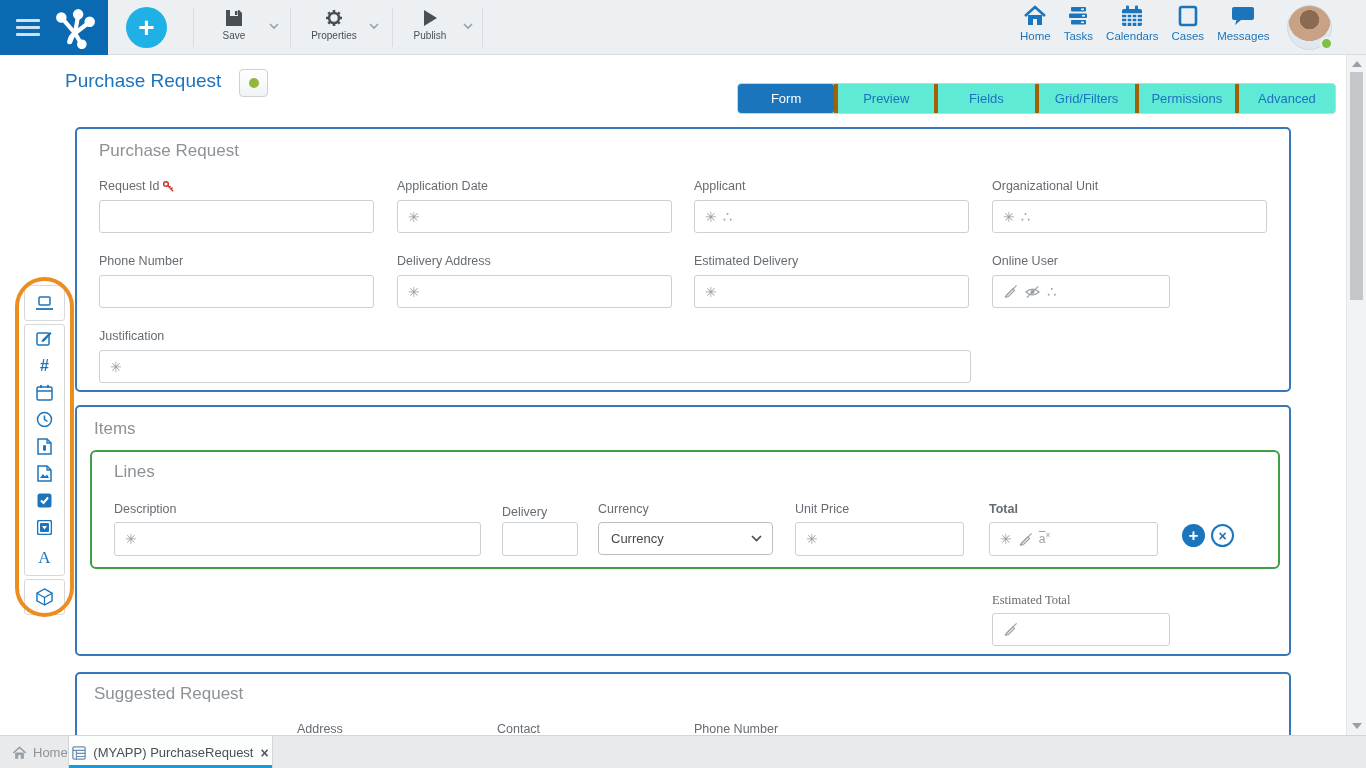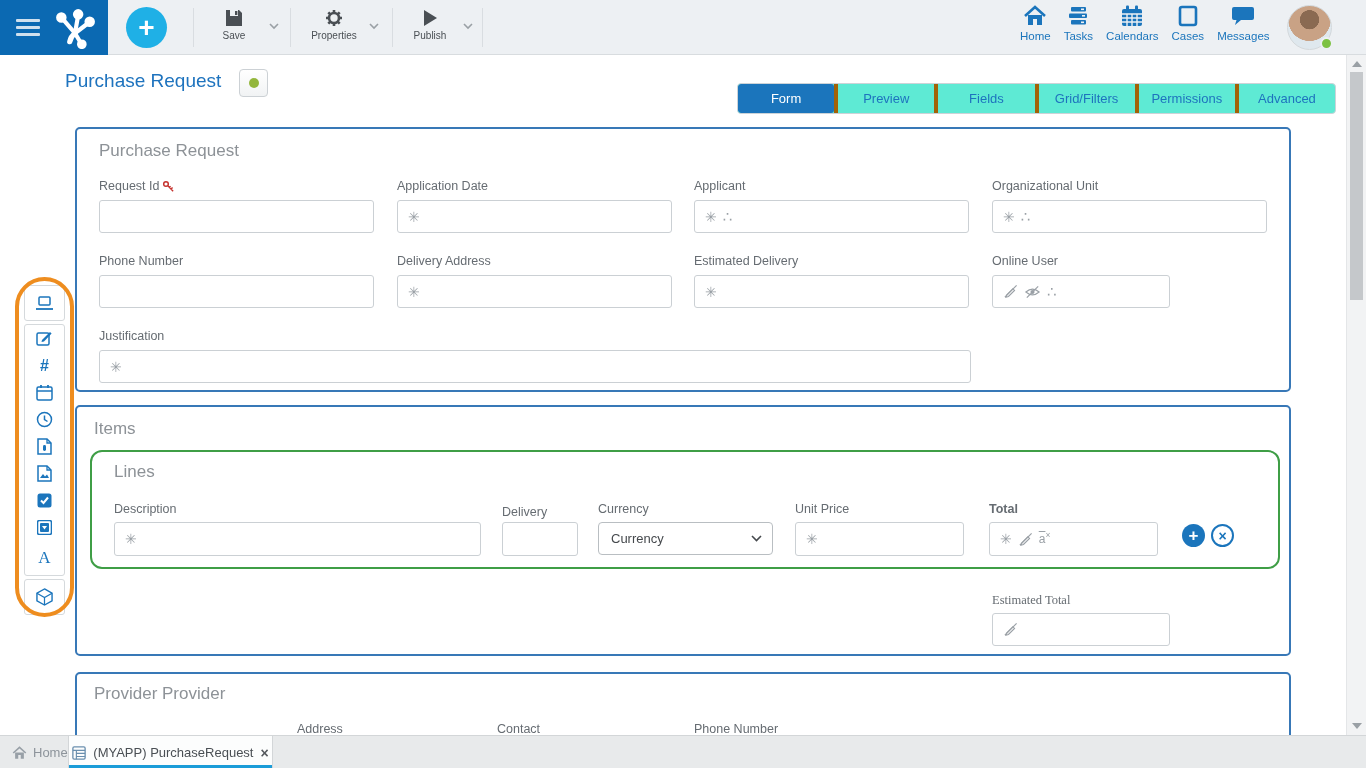--- a/index.html
+++ b/index.html
@@ -52,21 +52,21 @@
   
   .section { position:absolute; background:#fff; border:2px solid #3878b7; border-radius:5px; }
   .sec-title { position:absolute; font-size:17px; color:#8d9297; }
   .f-label { position:absolute; font-size:12.5px; color:#666c72; display:flex; align-items:center; gap:3px; }
   .inp { position:absolute; height:33px; background:#fff; border:1px solid #cbd0d4; border-radius:3px; display:flex; align-items:center; gap:6px; padding:0 10px; cursor:text; }
   .gi { color:#9aa0a6; font-size:15px; line-height:1; }
   .gi-ast { font-size:14px; }
   .formula { color:#9aa0a6; font-size:12px; display:inline-flex; align-items:flex-start; }
   .formula .fa { text-decoration:overline; font-size:12px; }
   .formula .fx { font-size:8.5px; margin-top:-2px; }
-  .lines-box { position:absolute; background:#fff; border:2px solid #3f9e46; border-radius:12px; }
+  .lines-box { position:absolute; background:#fff; border:2px solid #3f9e46; border-radius:6px; }
   .sel { position:absolute; height:33px; background:#fff; border:1px solid #b9bec2; border-radius:4px; display:flex; align-items:center; justify-content:space-between; padding:0 10px 0 12px; font-size:13px; color:#45494d; cursor:pointer; }
   .row-btn { position:absolute; width:23px; height:23px; border-radius:50%; display:flex; align-items:center; justify-content:center; cursor:pointer; }
   .row-add { background:#1b75bc; color:#fff; font-size:17px; font-weight:bold; }
   .row-del { background:#fff; border:2px solid #1b75bc; color:#1b75bc; font-size:14px; font-weight:bold; }
 
   
   .bottombar { position:absolute; left:0; top:735px; width:1366px; height:33px; background:#e8eaeb; border-top:1px solid #d3d6d8; z-index:10; }
   .bb-home { position:absolute; left:12px; top:0; height:33px; display:flex; align-items:center; gap:6px; color:#8d949b; font-size:13px; cursor:pointer; }
   .bb-tab { position:absolute; left:68px; top:0; width:205px; height:33px; background:#fcfdfd; border-left:1px solid #d3d6d8; border-right:1px solid #d3d6d8; display:flex; align-items:center; justify-content:center; gap:7px; font-size:13px; color:#4a4f54; cursor:pointer; }
   .bb-tab-underline { position:absolute; left:0; bottom:0; width:100%; height:4px; background:#1b9cd8; }
@@ -396,21 +396,21 @@
   <div class="f-label" style="left:915px; top:186px;font-family:Liberation Serif, serif;">Estimated Total</div>
   <div class="inp" style="left:915px; top:206px; width:178px;">
     <svg width="15" height="15" viewBox="0 0 16 16">
       <path d="M4 11.5 L10.5 5 l1.8 1.8 L5.8 13.3 l-2.6.8z" fill="none" stroke="#9aa0a6" stroke-width="1.2"></path>
       <line x1="2" y1="14" x2="14.5" y2="1.5" stroke="#9aa0a6" stroke-width="1.3"></line>
     </svg>
   </div>
 </div>
 
 <div class="section" style="left:75px; top:672px; width:1216px; height:120px;">
-  <div class="sec-title" style="left:17px; top:10px;">Provider Provider</div>
+  <div class="sec-title" style="left:17px; top:10px;">Suggested Request</div>
   <div class="f-label" style="left:22px; top:48px;margin-top:20px;">Provider</div>
   <div class="f-label" style="left:220px; top:48px;">Address</div>
   <div class="f-label" style="left:420px; top:48px;text-align:center;">Contact</div>
   <div class="f-label" style="left:617px; top:48px;">Phone Number</div>
   <div class="inp" style="left:22px; top:61px; width:180px;"></div>
   <div class="inp" style="left:220px; top:61px; width:180px;"></div>
   <div class="inp" style="left:420px; top:61px; width:180px;"></div>
   <div class="inp" style="left:617px; top:61px; width:180px;"></div>
 </div>
 

